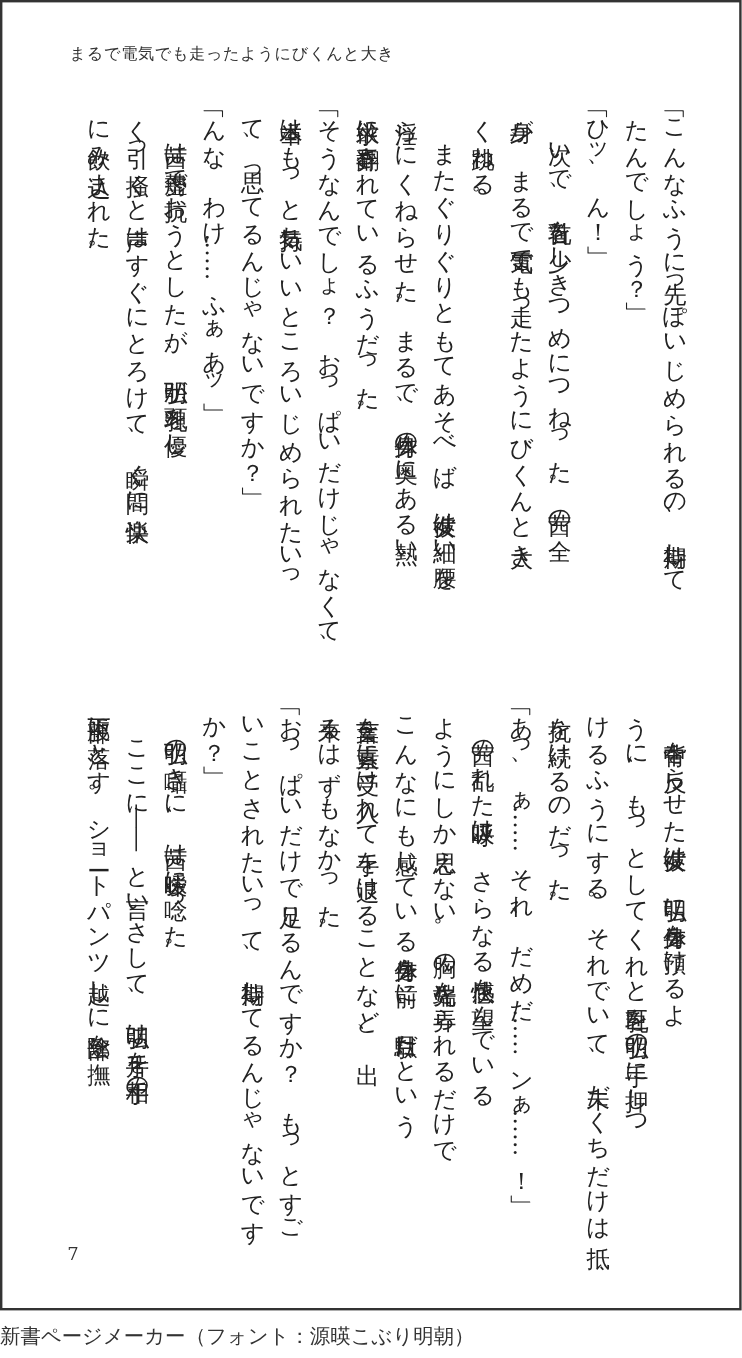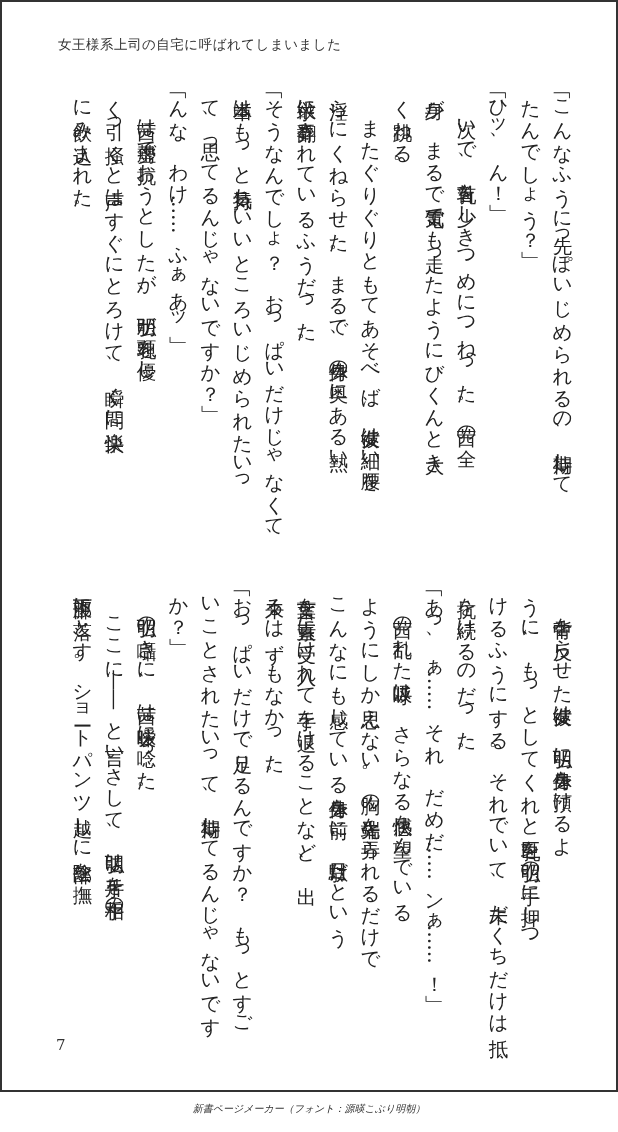--- a/index.html
+++ b/index.html
@@ -55,32 +55,30 @@
     left: 54px;
     top: 1034px;
     font-size: 15px;
     color: #333333;
   }
   .footer-caption {
     position: absolute;
     left: 0;
     width: 618px;
     top: 1102px;
-    text-align: center;
-    font-size: 10px;
+    font-size: 17px;
     color: #333333;
     white-space: nowrap;
-    font-style: italic;
   }
 </style>
 </head>
 <body>
 
 <div class="page-frame">
-  <div class="running-title">女王様系上司の自宅に呼ばれてしまいました</div>
+  <div class="running-title">まるで電気でも走ったようにびくんと大き</div>
 
   <div class="text-block top">
     <span class="col">「こんなふうに先っぽいじめられるの、期待して</span>
     <span class="col">たんでしょう？」</span>
     <span class="col">「ひッ、ん！」</span>
     <span class="col">　次いで、乳首を少しきつめにつねった。茜の全</span>
     <span class="col">身が、まるで電気でも走ったようにびくんと大き</span>
     <span class="col">く跳ねる。</span>
     <span class="col">　またぐりぐりともてあそべば、彼女は細い腰を</span>
     <span class="col">淫らにくねらせた。まるで、身体の奥にある熱い</span>

